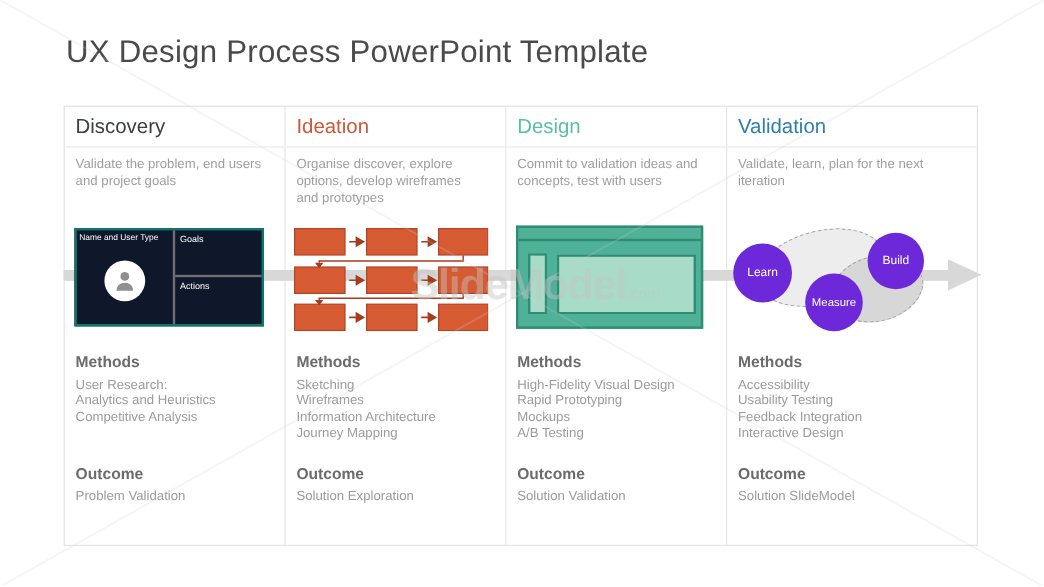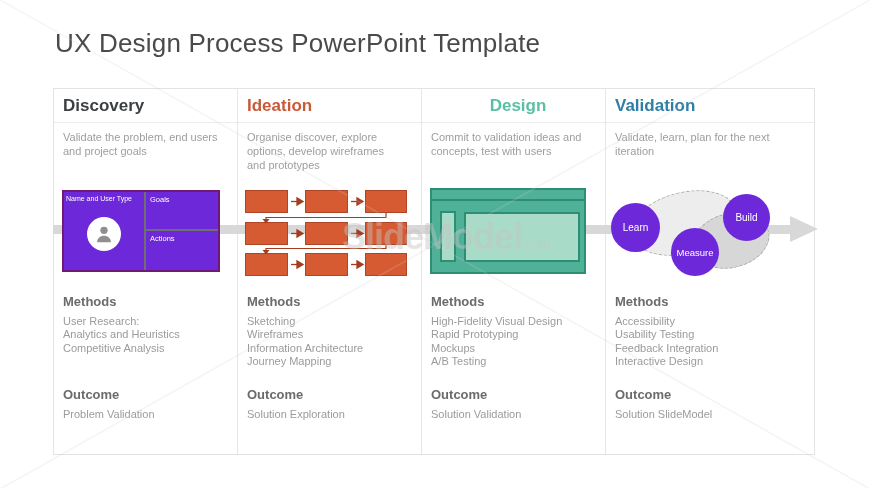--- a/index.html
+++ b/index.html
@@ -16,26 +16,26 @@
   
   .process-table {
     position: absolute; left: 53px; top: 88px; width: 762px; height: 367px;
     border: 1px solid #e3e3e3; display: flex; z-index: 1; background: #fff;
   }
   .col { position: relative; height: 100%; border-right: 1px solid #e6e6e6; }
   .col:last-child { border-right: none; }
   .col-1, .col-2, .col-3 { width: 184px; }
   .col-4 { flex: 1; }
   .col-header {
-    height: 34px; padding: 7px 0 0 9px; font-size: 17px; font-weight: 700;
+    height: 34px; padding: 7px 0 0 9px; font-size: 17px; font-weight: 400;
     border-bottom: 1px solid #ececec;
   }
   .col-header.c0 { color: #3c4043; }
   .col-header.c1 { color: #c85a38; }
-  .col-header.c2 { color: #5bbfa3; text-align: center; }
+  .col-header.c2 { color: #5bbfa3; }
   .col-header.c3 { color: #2e7ea8; }
   .col-desc {
     height: 63px; padding: 8px 16px 0 9px;
     font-size: 11px; line-height: 1.25; color: #9e9e9e;
   }
   .graphic-spacer { height: 103px; }
   .methods-section { height: 92px; padding: 5px 10px 0 9px; }
   .outcome-section { padding: 6px 10px 0 9px; }
   .sec-heading { font-size: 13px; font-weight: 700; color: #6b6b6b; margin-bottom: 6px; }
   .sec-item { font-size: 11px; line-height: 1.22; color: #9b9b9b; }
@@ -45,21 +45,21 @@
     background: #d8d8d8; z-index: 2;
   }
   .arrow-head {
     position: absolute; left: 790px; top: 216px; width: 0; height: 0; z-index: 2;
     border-top: 13px solid transparent; border-bottom: 13px solid transparent;
     border-left: 28px solid #d8d8d8;
   }
   
   .persona-card {
     position: absolute; left: 62px; top: 190px; width: 158px; height: 82px;
-    background: #6d28d9; border: 2px solid #701a75; z-index: 3;
+    background: #0f172a; border: 2px solid #0f766e; z-index: 3;
     display: grid; grid-template-columns: 82px 1fr; grid-template-rows: 1fr 1fr;
   }
   .persona-name-cell {
     grid-row: 1 / 3; border-right: 2px solid #6f6f6f; position: relative;
     padding: 3px 2px; color: #fff; font-size: 7px;
   }
   .persona-avatar {
     position: absolute; left: 50%; top: 54%; transform: translate(-50%, -50%);
     width: 34px; height: 34px; background: #fff; border-radius: 50%;
     display: flex; align-items: center; justify-content: center;

